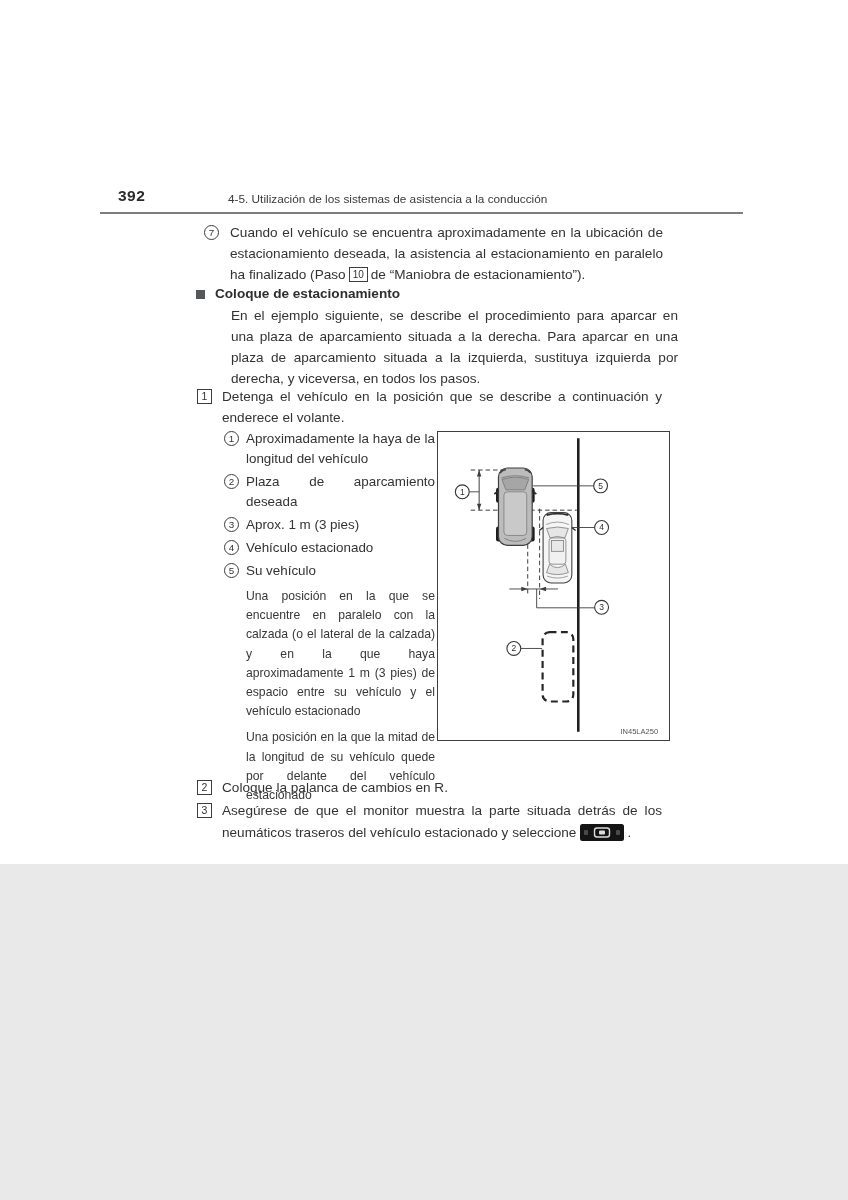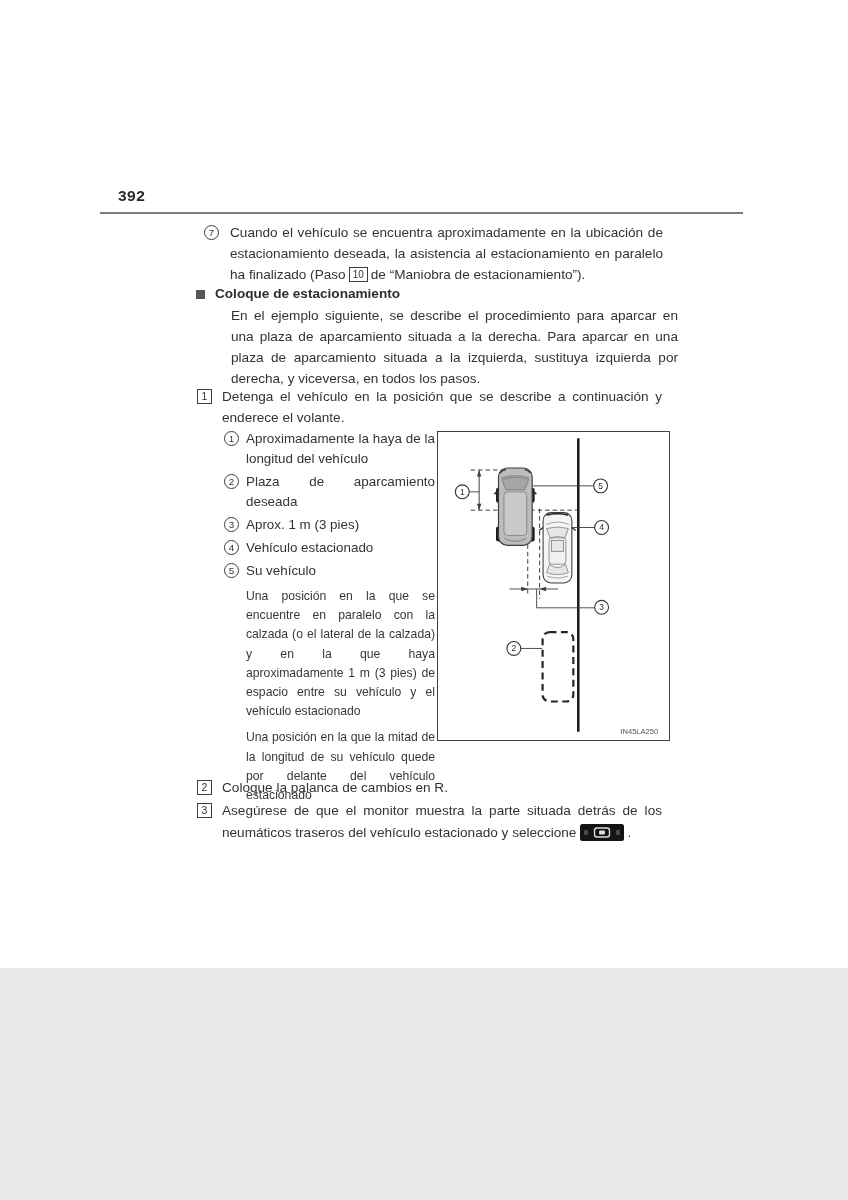--- a/index.html
+++ b/index.html
@@ -1,18 +1,18 @@
 <!DOCTYPE html>
 <html><head>
 <meta charset="utf-8">
 <style>
   * { margin:0; padding:0; box-sizing:border-box; }
   html,body { background:#e9e9e9; }
   .page {
-    position:relative; width:848px; height:968px; background:#ffffff;
+    position:relative; width:848px; height:864px; background:#ffffff;
     font-family:"Liberation Sans", sans-serif; color:#333;
     overflow:hidden; margin:0 auto;
   }
   .abs { position:absolute; }
 
   
   .page-num { left:118px; top:187px; font-size:15.5px; font-weight:bold; color:#2b2b2b; letter-spacing:.5px; }
   .header-title { left:228px; top:192px; font-size:11.8px; color:#3a3a3a; }
   .header-rule { left:100px; top:212px; width:643px; height:2.4px; background:#7d7d7d; }
 
@@ -65,20 +65,21 @@
   }
 
   .footer-code { left:124px; top:1077px; font-size:11.8px; color:#4a4a4a; letter-spacing:.3px; }
 </style>
 </head>
 <body>
 
 <div class="page">
 
   <div class="abs page-num">392</div>
+  <div class="abs header-title">4-5. Utilización de los sistemas de asistencia a la conducción</div>
   <div class="abs header-rule"></div>
 
   <div class="abs item7">
     <span class="circle-marker">7</span>
     <span>Cuando el vehículo se encuentra aproximadamente en la ubicación de estacionamiento deseada, la asistencia al estacionamiento en paralelo ha finalizado (Paso</span><span class="inline-box">10</span><span>de “Maniobra de estacionamiento”).</span>
   </div>
 
   <div class="abs section-head">
     <span class="sq-bullet"></span>
     <span class="section-title">Coloque de estacionamiento</span>

